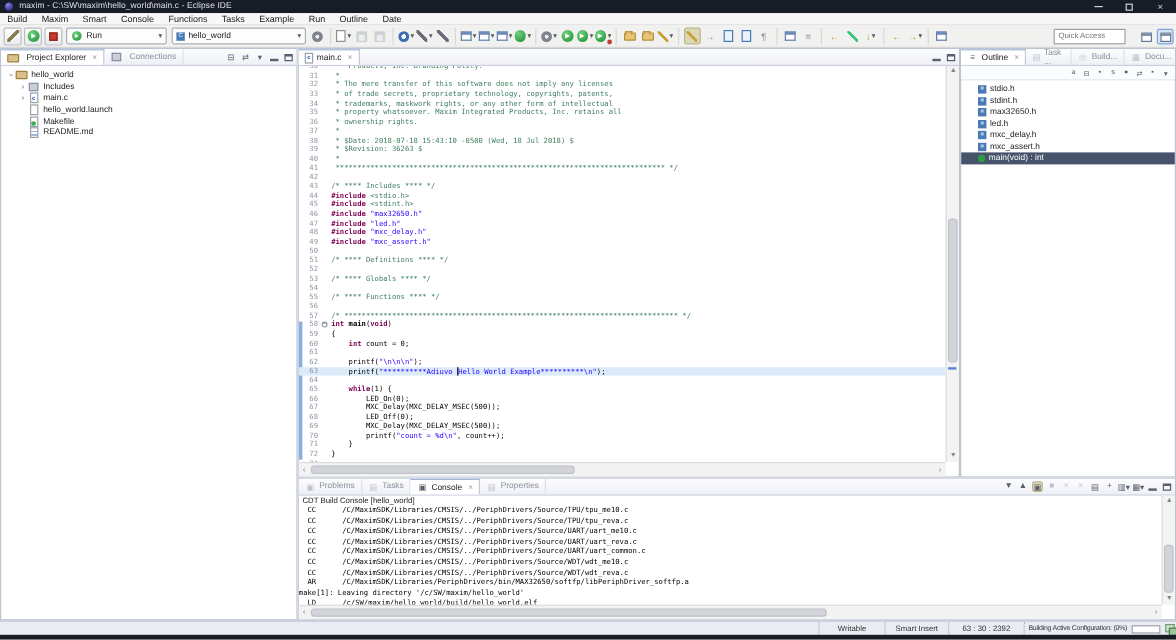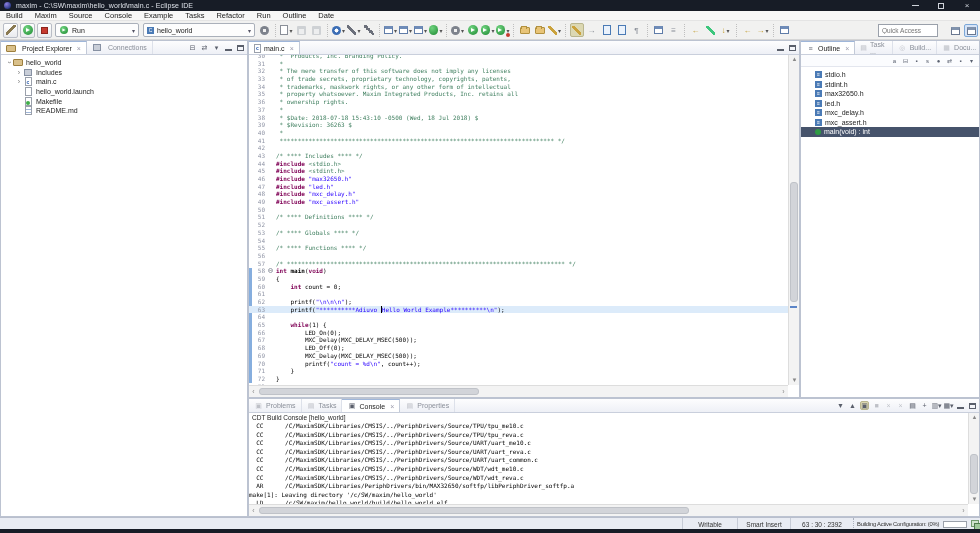--- a/index.html
+++ b/index.html
@@ -165,25 +165,25 @@
       <div class="winbtn">
           <div class="maxi"></div>
         </div>
       <div class="winbtn">×</div>
     </div>
   </div>
 
   <div class="menubar" id="menubar">
       <div class="mitem">Build</div>
       <div class="mitem">Maxim</div>
-      <div class="mitem">Source</div>
+      <div class="mitem">Smart</div>
       <div class="mitem">Console</div>
+      <div class="mitem">Functions</div>
+      <div class="mitem">Tasks</div>
       <div class="mitem">Example</div>
-      <div class="mitem">Tasks</div>
-      <div class="mitem">Refactor</div>
       <div class="mitem">Run</div>
       <div class="mitem">Outline</div>
       <div class="mitem">Date</div>
     </div>
 
   <div class="toolbar" id="maintoolbar">
       <div class="tbtn">
         <span class="wrench"></span>
       </div>
       <div class="tbtn">

